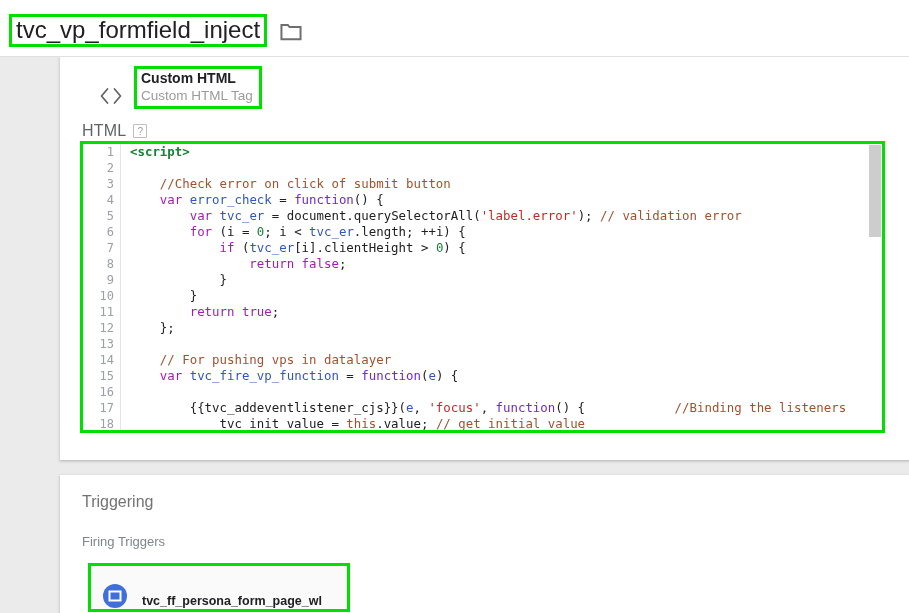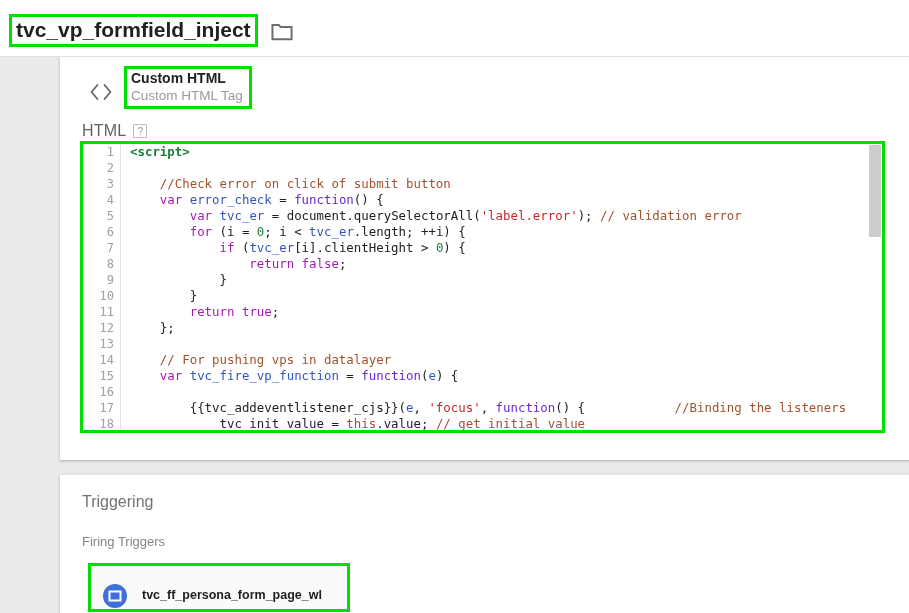--- a/index.html
+++ b/index.html
@@ -31,26 +31,25 @@
     top: 14px;
     display: flex;
     align-items: center;
   }
   #tag-name-box {
     border: 3px solid #00e000;
     padding: 1px 4px 2px 4px;
     box-sizing: border-box;
   }
   #tag-name-text {
-    font-size: 21px;
+    font-size: 24px;
     color: #202124;
     font-family: "Liberation Sans", sans-serif;
     white-space: nowrap;
     line-height: 24px;
-    font-weight: bold;
   }
   #folder-icon {
     margin-left: 13px;
     width: 22px;
     height: 20px;
     display: block;
   }
 
   
   #content-area {
@@ -69,24 +68,24 @@
     background: #ffffff;
     box-shadow: 0 1px 2px rgba(60,64,67,0.25), 0 1px 3px 1px rgba(60,64,67,0.08);
     box-sizing: border-box;
   }
   #tag-config-card { top: 0px; height: 403px; }
   #triggering-card { top: 418px; height: 200px; }
 
   
   #tag-type-row {
     position: absolute;
-    left: 28px;
+    left: 38px;
     top: 9px;
     display: flex;
-    align-items: center;
+    align-items: flex-end;
   }
   #code-brackets-icon {
     width: 26px;
     height: 26px;
     margin-top: 8px;
     margin-right: 10px;
     display: block;
   }
   #tag-type-box {
     border: 3px solid #00e000;
@@ -239,21 +238,21 @@
     width: 262px;
     height: 49px;
     border: 3px solid #00e000;
     box-sizing: border-box;
     background: #fafafa;
   }
   #trigger-item-inner {
     position: absolute;
     left: 0; top: 0; right: 0; bottom: 0;
     display: flex;
-    align-items: center;
+    align-items: flex-end;
     background: #fafafa;
     margin-top: 16px;
   }
   #trigger-icon {
     margin-left: 11px;
     margin-right: 14px;
     width: 26px;
     height: 26px;
     flex: none;
     display: block;

